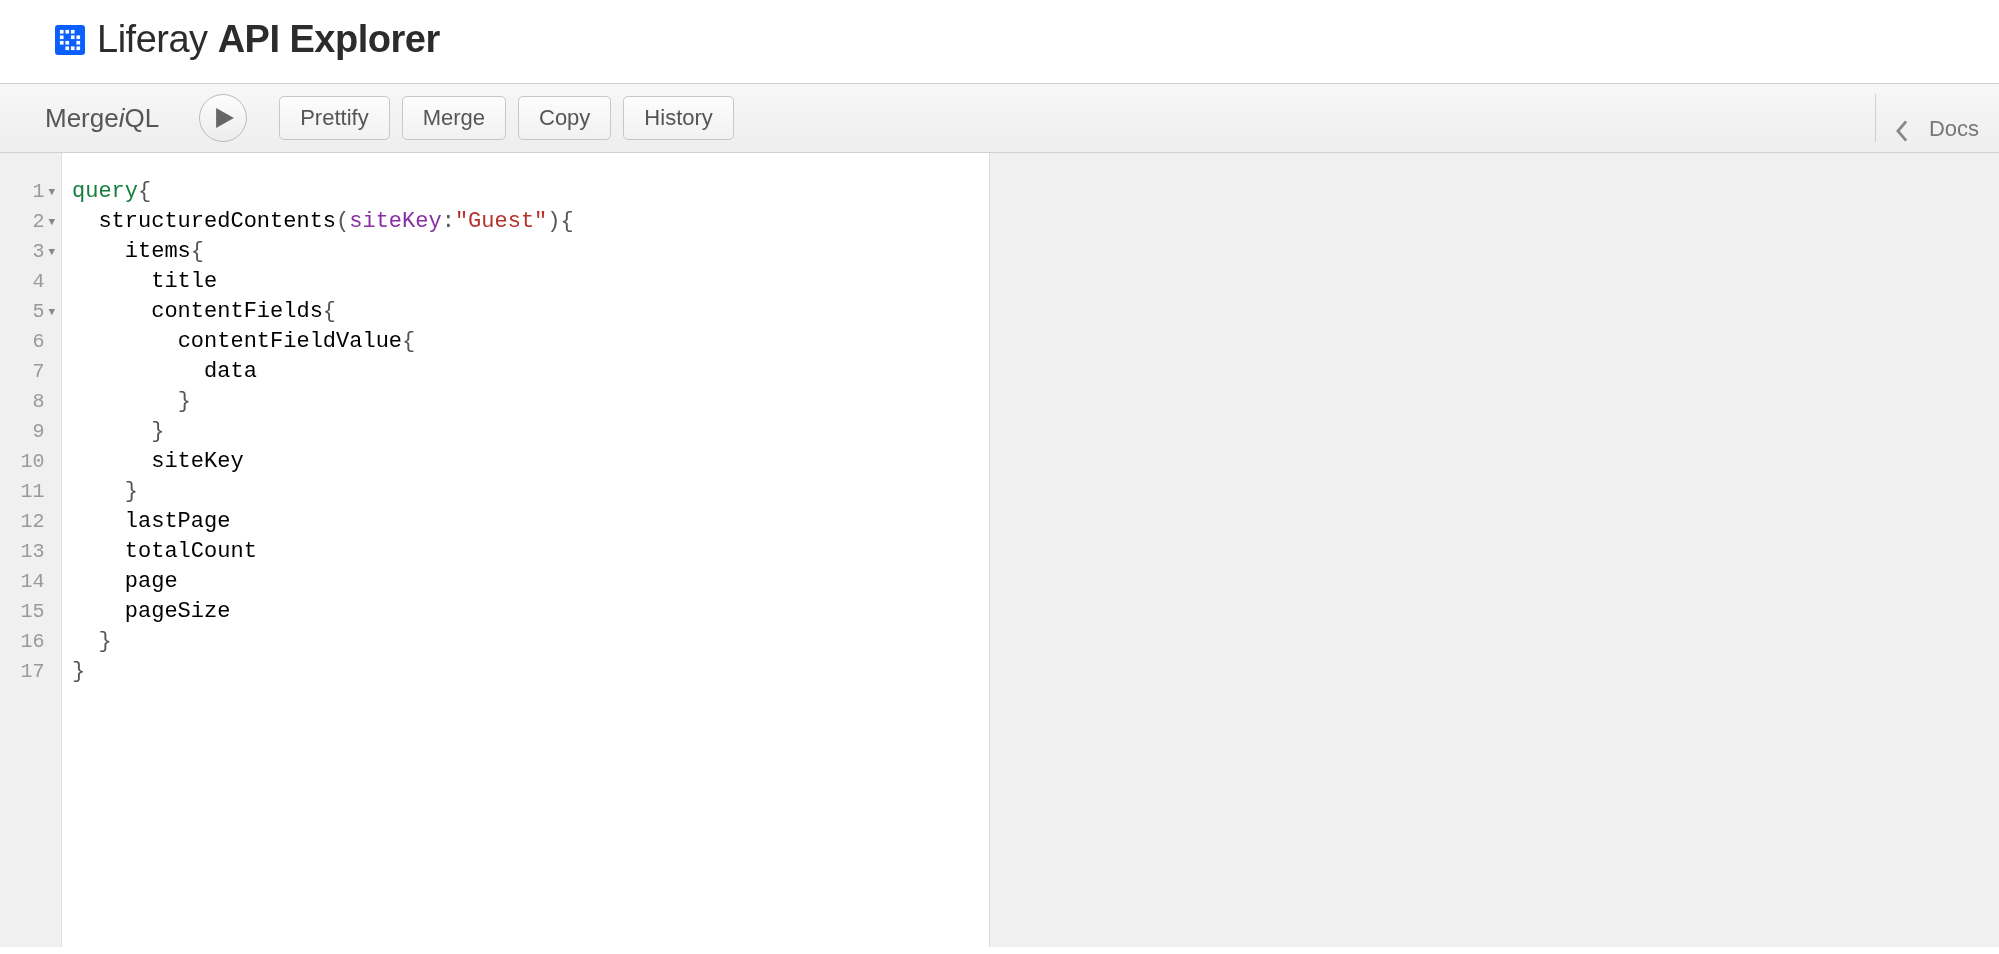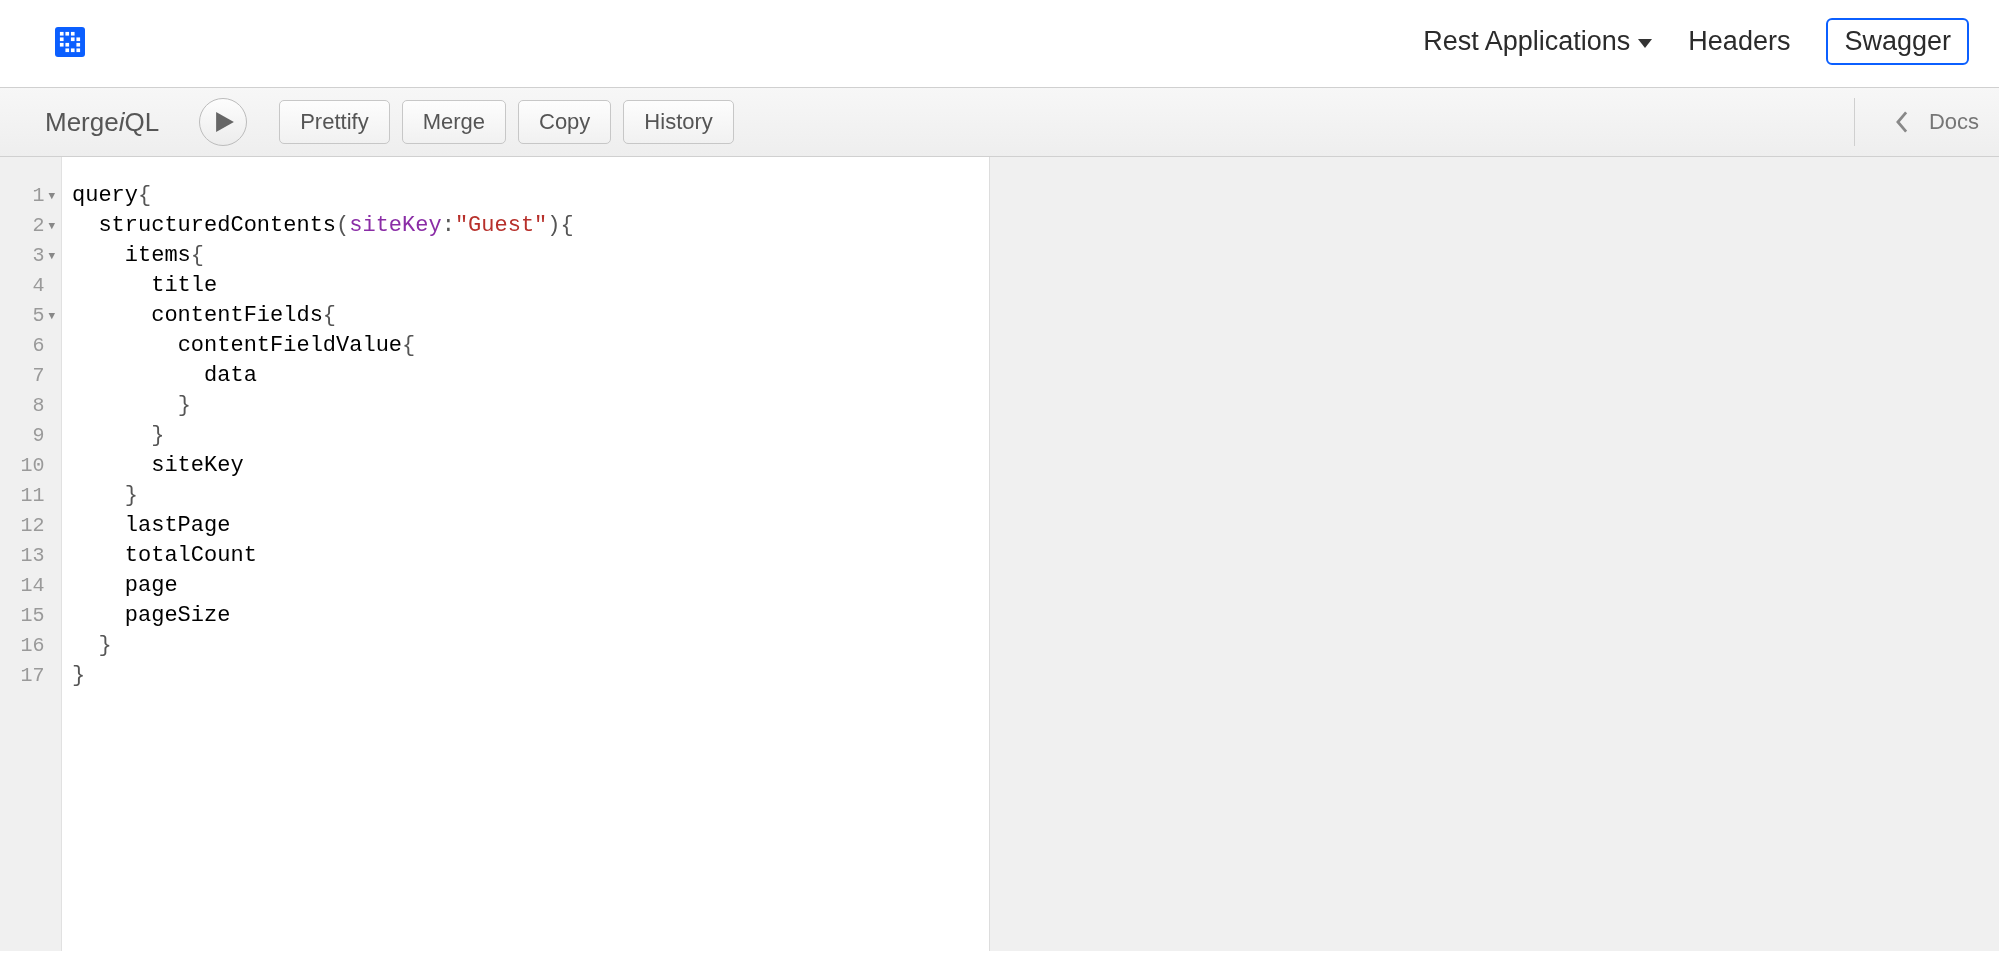--- a/index.html
+++ b/index.html
@@ -104,23 +104,23 @@
   background: linear-gradient(#fdfdfd, #f1f1f1);
   border: 1px solid #c7c7c7;
   border-radius: 5px;
   padding: 8px 20px;
   cursor: pointer;
   text-align: right;
 }
 .toolbar-right {
   margin-left: auto;
   display: flex;
-  align-items: center;
+  align-items: flex-end;
   border-left: 1px solid #cfcfcf;
-  padding-left: 40px;
+  padding-left: 19px;
   height: 48px;
   gap: 20px;
   color: #777;
   cursor: pointer;
 }
 .toolbar-right svg { width: 14px; height: 22px; }
 .toolbar-right span { font-size: 22px; color: #767676; }
 .main {
   display: flex;
   height: calc(100% - 160px);
@@ -150,21 +150,21 @@
   flex: 0 0 928px;
   background: #fff;
   padding: 24px 10px;
   font-family: "SFMono-Regular", Consolas, "Liberation Mono", Menlo, monospace;
   font-size: 22px;
   line-height: 30px;
   border-right: 1px solid #ddd;
   white-space: pre;
 }
 .results { flex: 1; background: #f0f0f0; }
-.tok-kw { color: #000000; }
+.tok-kw { color: #15803d; }
 .tok-def { color: #000000; }
 .tok-attr { color: #8a2da6; }
 .tok-str { color: #b7302b; }
 .tok-punc { color: #555; }
 </style>
 </head>
 <body>
 
 <div class="header">
   <div class="brand">
@@ -179,32 +179,24 @@
             <rect x="19" y="7" width="4" height="4"></rect>
             <rect x="1" y="13" width="4" height="4"></rect>
             <rect x="7" y="13" width="4" height="4"></rect>
             <rect x="19" y="13" width="4" height="4"></rect>
             <rect x="7" y="19" width="4" height="4"></rect>
             <rect x="13" y="19" width="4" height="4"></rect>
             <rect x="19" y="19" width="4" height="4"></rect>
           </g>
         </svg>
     </div>
-  </div>
-  <div class="header-nav">
-    <div class="nav-item">
-      <span>Rest Applications</span>
-      <span class="caret-down"></span>
+    <div class="brand-text">
+      <span>Liferay</span>
+      <span class="bold">API Explorer</span>
     </div>
-    <div class="nav-item">
-      <span>Headers</span>
-    </div>
-    <button class="nav-button">
-      <span>Swagger</span>
-    </button>
   </div>
 </div>
 
 <div class="toolbar">
   <div class="graphiql-label">
     <span>Merge</span><span class="italic-i">i</span><span>QL</span>
   </div>
   <div class="play-button">
     <svg viewBox="0 0 16 18">
         <path d="M0 0 L16 9 L0 18 Z" fill="#666"></path>

